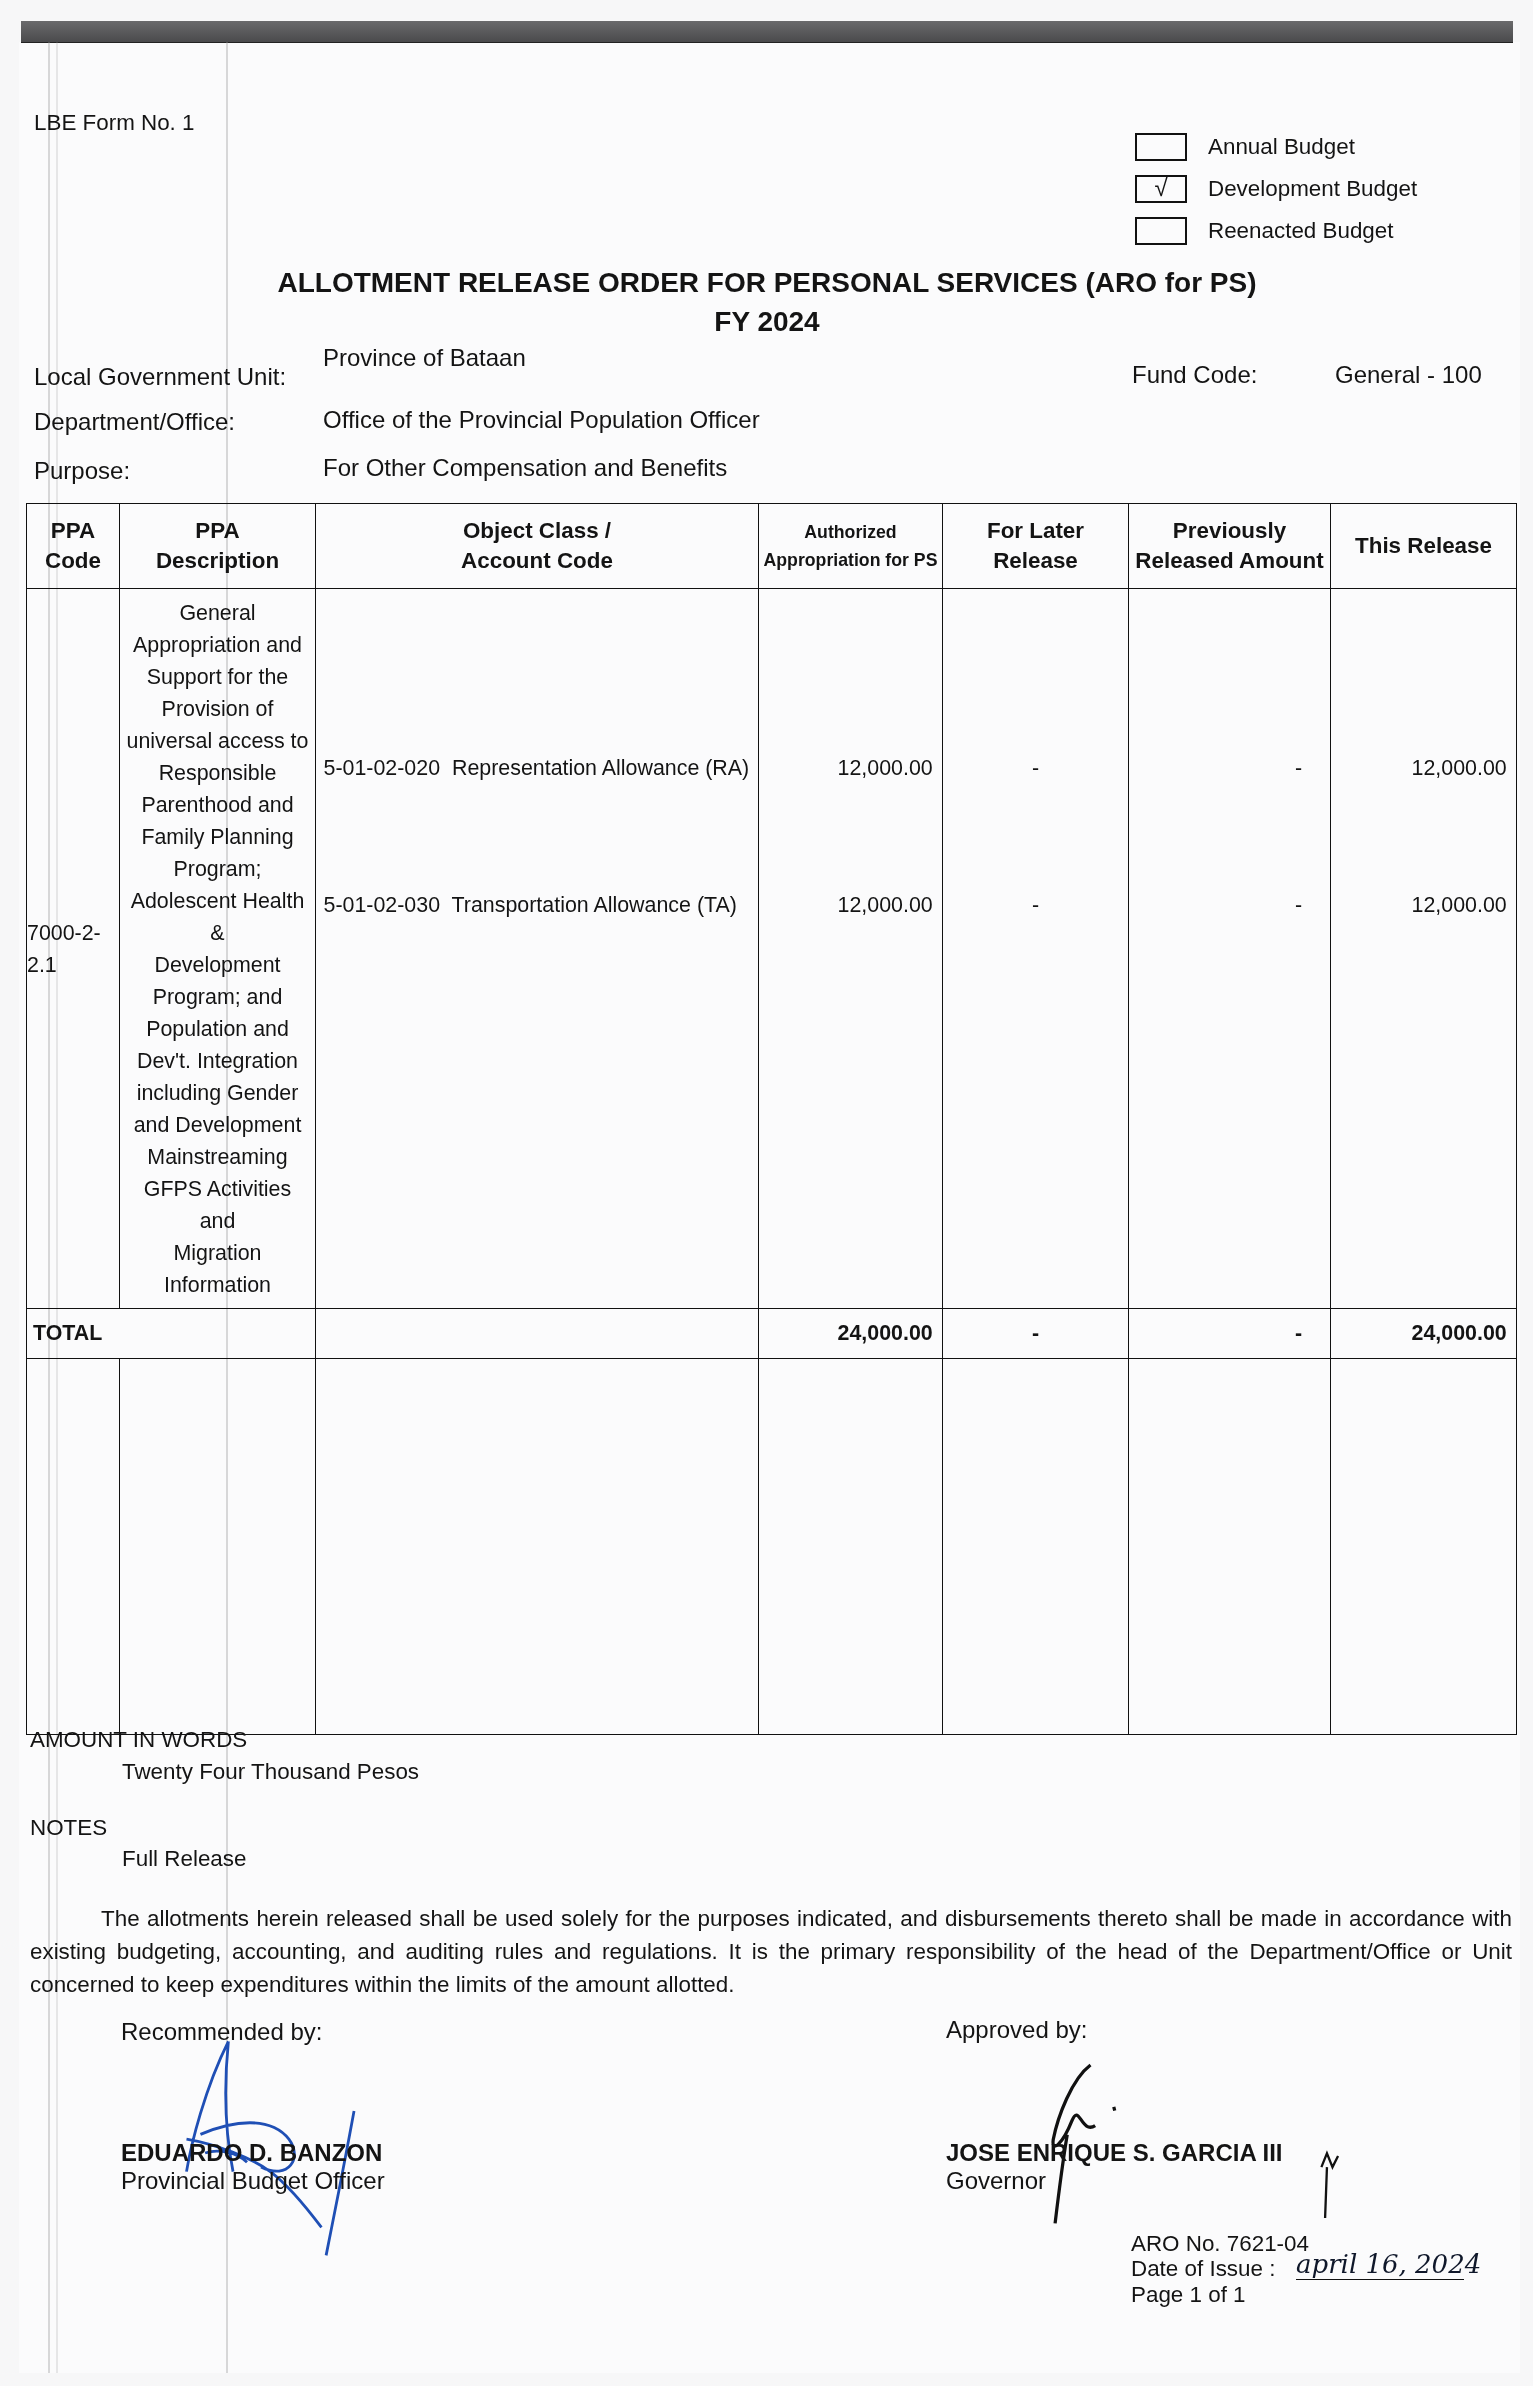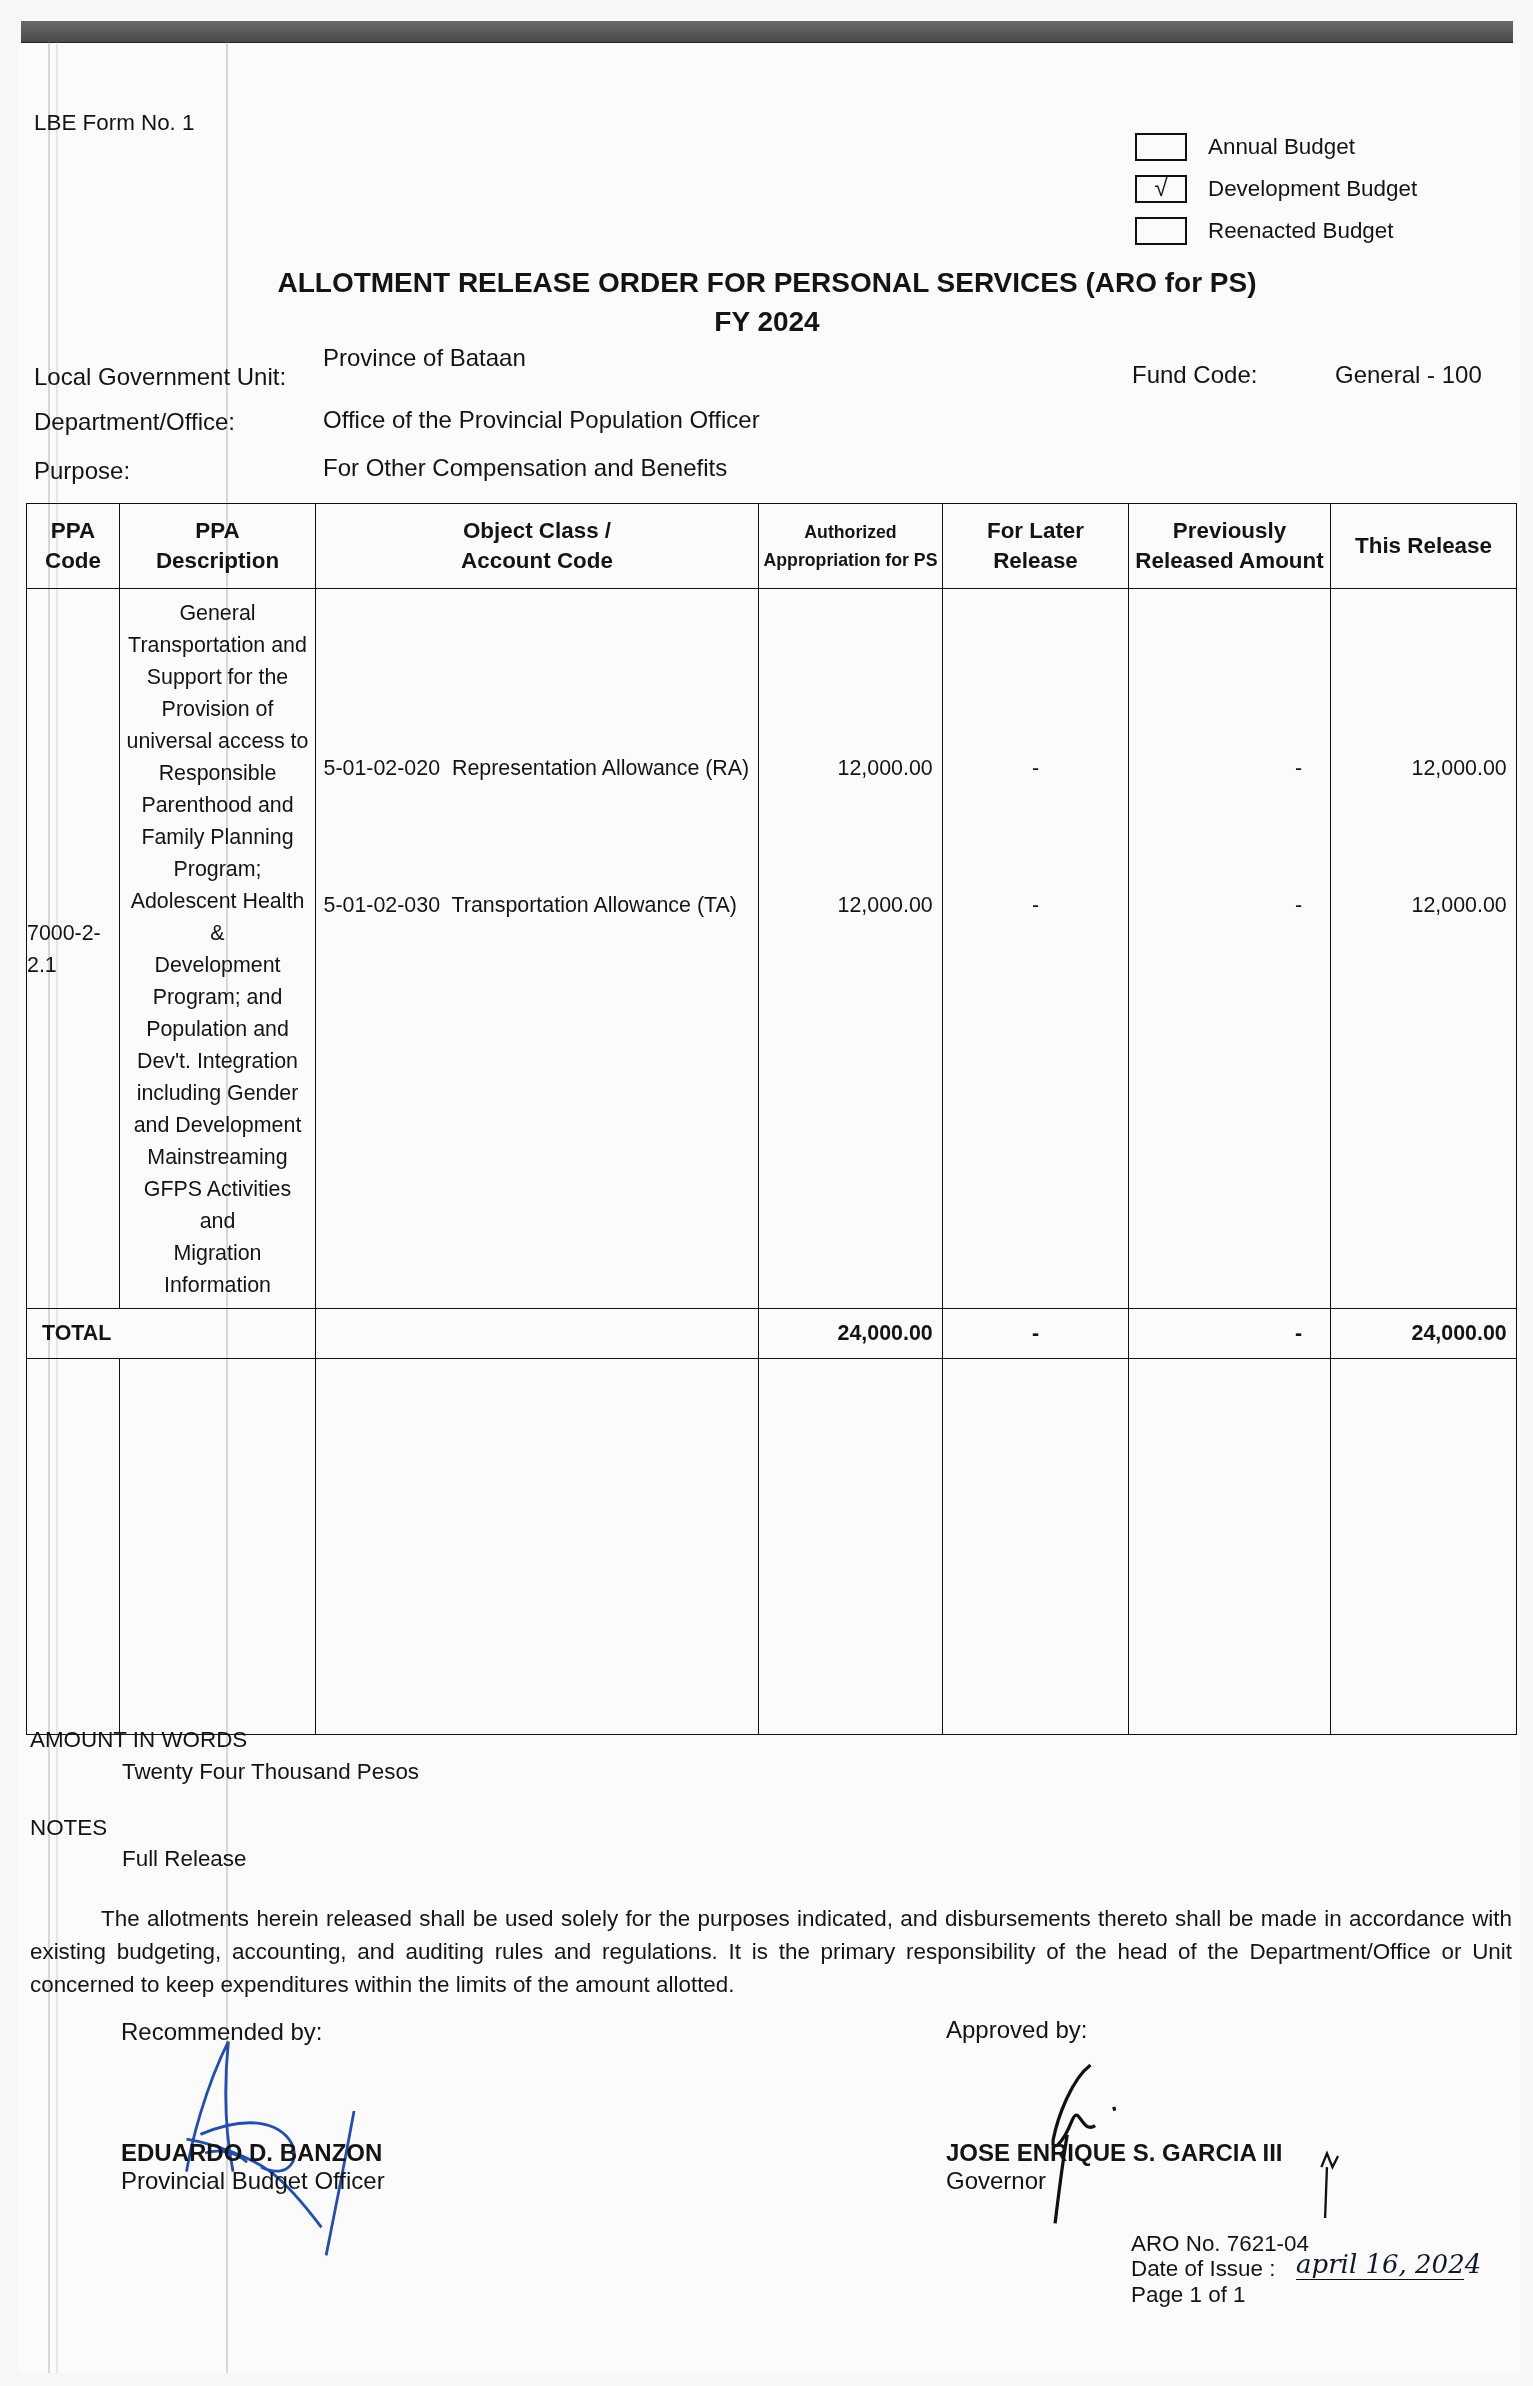--- a/index.html
+++ b/index.html
@@ -85,21 +85,21 @@
     <th><span>Object Class /</span><br><span>Account Code</span></th>
     <th class="small"><span>Authorized</span><br><span>Appropriation for PS</span></th>
     <th><span>For Later</span><br><span>Release</span></th>
     <th><span>Previously</span><br><span>Released Amount</span></th>
     <th>This Release</th>
   </tr>
   <tr style="height:336px">
     <td class="code" rowspan="2"><span>7000-2-</span><br><span>2.1</span></td>
     <td class="desc" rowspan="2" id="desc-cell">
           <div>General</div>
-          <div>Transportation and</div>
+          <div>Appropriation and</div>
           <div>Support for the</div>
           <div>Provision of</div>
           <div>universal access to</div>
           <div>Responsible</div>
           <div>Parenthood and</div>
           <div>Family Planning</div>
           <div>Program;</div>
           <div>Adolescent Health &amp;</div>
           <div>Development</div>
           <div>Program; and</div>
@@ -129,21 +129,21 @@
           <div style="margin-top:-56px">-</div>
         </td>
     <td class="dash r" style="border-top:none;vertical-align:top">
           <div style="margin-top:-56px">-</div>
         </td>
     <td class="num" style="border-top:none;vertical-align:top">
           <div style="margin-top:-56px">12,000.00</div>
         </td>
   </tr>
   <tr class="total-row">
-    <td colspan="2" style="padding-left:15px;border-right:1.9px solid #111"><span>TOTAL</span></td>
+    <td colspan="2" style="padding-left:6px;border-right:1.9px solid #111"><span>TOTAL</span></td>
     <td></td>
     <td class="num">24,000.00</td>
     <td class="dash">-</td>
     <td class="dash r">-</td>
     <td class="num">24,000.00</td>
   </tr>
   <tr class="blank-row">
     <td></td>
         <td></td>
         <td></td>

